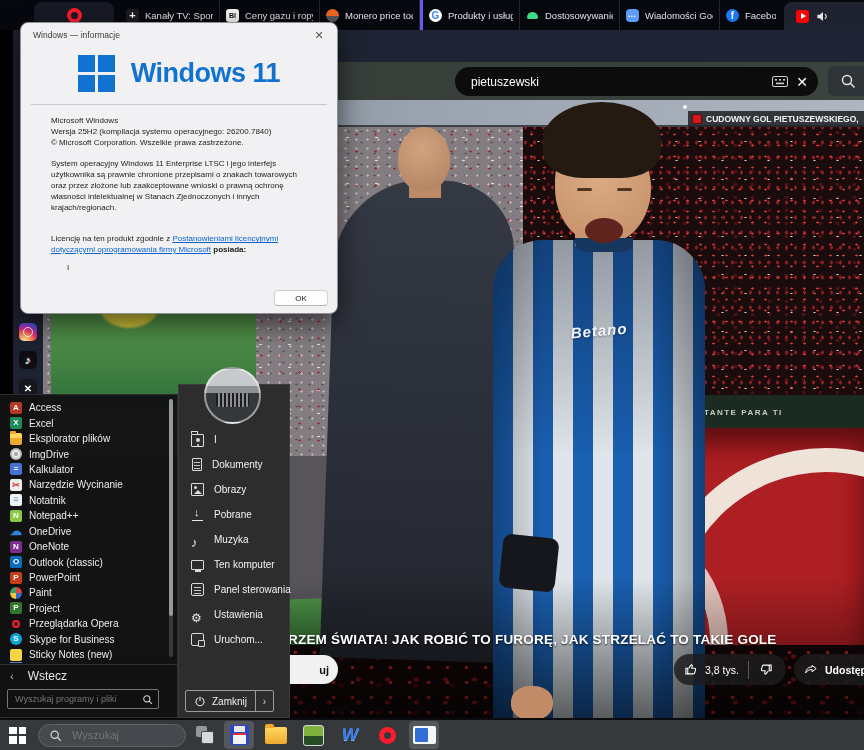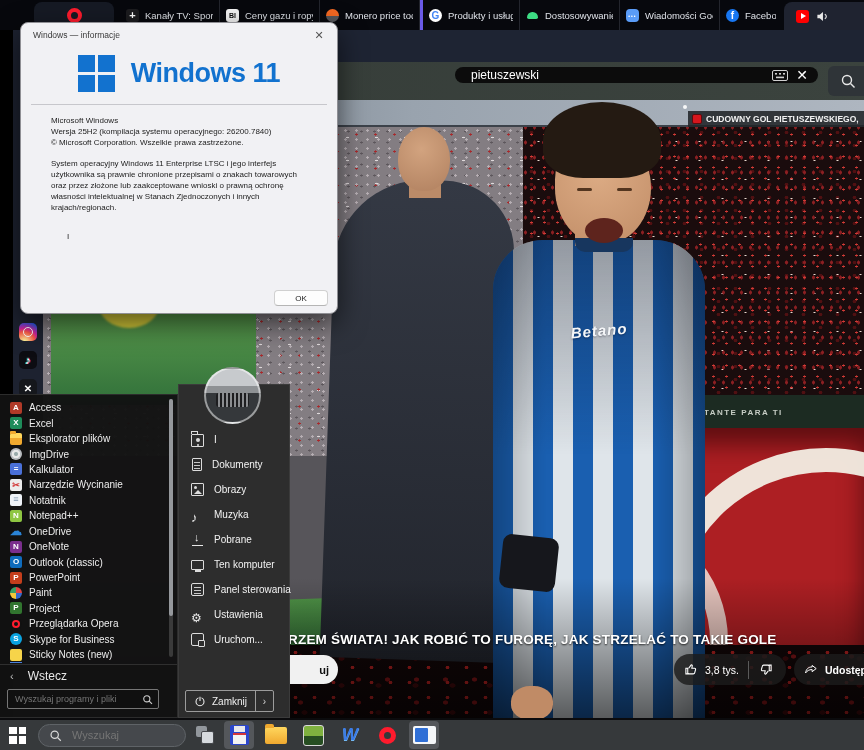--- a/index.html
+++ b/index.html
@@ -52,21 +52,21 @@
   .sbi-instagram{background:radial-gradient(circle at 30% 105%,#fdf497 5%,#fd5949 45%,#d6249f 60%,#285aeb 90%);}
   .sbi-instagram::after{content:"";position:absolute;inset:4px;border:1.5px solid #fff;border-radius:5px;}
   .sbi-tiktok{background:#0d0d12;}
   .sbi-tiktok::after{content:"♪";color:#fff;text-shadow:1px 0 #fe2c55,-1px 0 #25f4ee;}
   .sbi-x{background:#15171c;}
   .sbi-x::after{content:"✕";font-size:10px;}
 
   
   .navybar{position:absolute;left:14px;top:30px;width:850px;height:32px;background:#1e2433;z-index:3;}
   .searchstrip{position:absolute;left:43px;top:62px;width:821px;height:38px;background:linear-gradient(90deg,#353c38,#3b433e);z-index:3;}
-  .yt-search{position:absolute;left:412px;top:5px;width:363px;height:16px;border-radius:15px;background:#0c0c0c;display:flex;align-items:center;padding:0 10px 0 14px;}
+  .yt-search{position:absolute;left:412px;top:5px;width:363px;height:29px;border-radius:15px;background:#0c0c0c;display:flex;align-items:center;padding:0 10px 0 14px;}
   .yt-search input{flex:1;background:transparent;border:none;outline:none;color:#fff;font-size:12px;font-family:"Liberation Sans",sans-serif;}
   .kb-icon,.clear-x{flex:none;margin-left:8px;}
   .clear-x{color:#fff;font-size:14px;line-height:14px;cursor:default;}
   .yt-search-btn{position:absolute;left:785px;top:4px;width:40px;height:30px;background:#2f3438;border-radius:6px 0 0 6px;display:flex;align-items:center;justify-content:center;}
 
   .scene{position:absolute;left:43px;top:100px;width:821px;height:618px;overflow:hidden;background:#57555a;z-index:3;}
   .stands-top{position:absolute;left:0;top:0;width:100%;height:27px;background:linear-gradient(90deg,#6e7781 0%,#99a3ae 45%,#aeb6c0 100%);border-bottom:2px solid #3c424a;z-index:1;}
   .white-dot{position:absolute;left:640px;top:5px;width:4px;height:4px;border-radius:50%;background:#fff;opacity:.9;z-index:2;}
   .speck-gray{background-color:#837d82;background-image:radial-gradient(#b7afb4 1.2px,transparent 1.6px),radial-gradient(#5d575c 1px,transparent 1.4px),radial-gradient(#a8292c 1px,transparent 1.4px),radial-gradient(#ded8da 1px,transparent 1.3px);background-size:11px 9px,13px 11px,19px 17px,29px 23px;}
   .speck-red{background-color:#1a0c0d;background-image:radial-gradient(#d03a35 1px,transparent 1.4px),radial-gradient(#8c1f22 1px,transparent 1.5px),radial-gradient(#e8d9cf .8px,transparent 1.2px),radial-gradient(#511012 1.6px,transparent 2.2px);background-size:13px 11px,9px 15px,23px 19px,17px 13px;background-position:2px 3px,7px 9px,4px 6px,0 0;}
@@ -388,20 +388,21 @@
         </div>
       <div class="dlg-logo-text">Windows 11</div>
     </div>
     <div class="dlg-sep"></div>
     <div class="dlg-body">
       <div>Microsoft Windows</div>
       <div>Wersja 25H2 (kompilacja systemu operacyjnego: 26200.7840)</div>
       <p>© Microsoft Corporation. Wszelkie prawa zastrzeżone.</p>
       <p>System operacyjny Windows 11 Enterprise LTSC i jego interfejs użytkownika są prawnie chronione przepisami o znakach towarowych oraz przez złożone lub zaakceptowane wnioski o prawną ochronę własności intelektualnej w Stanach Zjednoczonych i innych krajach/regionach.</p>
     </div>
+    <div class="dlg-license"><span>Licencję na ten produkt zgodnie z </span><span class="dlg-link">Postanowieniami licencyjnymi dotyczącymi oprogramowania firmy Microsoft</span><span class="dlg-bold"> posiada:</span></div>
     <div class="dlg-licensee">I</div>
     <div class="dlg-ok">OK</div>
   </div>
 
   <div class="startmenu">
     <div class="apps-scroll">
       <div id="apps-mount">
           <div class="app-row">
     <span class="ai ai-access"></span>
     <span class="app-label">Access</span>
@@ -498,26 +499,26 @@
   </div>
         <div class="right-row">
     <span class="ri ri-document"></span>
     <span class="right-label">Dokumenty</span>
   </div>
         <div class="right-row">
     <span class="ri ri-image"></span>
     <span class="right-label">Obrazy</span>
   </div>
         <div class="right-row">
+    <span class="ri ri-download"></span>
+    <span class="right-label">Pobrane</span>
+  </div>
+        <div class="right-row">
     <span class="ri ri-music"></span>
     <span class="right-label">Muzyka</span>
-  </div>
-        <div class="right-row">
-    <span class="ri ri-download"></span>
-    <span class="right-label">Pobrane</span>
   </div>
         <div class="right-row">
     <span class="ri ri-computer"></span>
     <span class="right-label">Ten komputer</span>
   </div>
         <div class="right-row">
     <span class="ri ri-control-panel"></span>
     <span class="right-label">Panel sterowania</span>
   </div>
         <div class="right-row">

